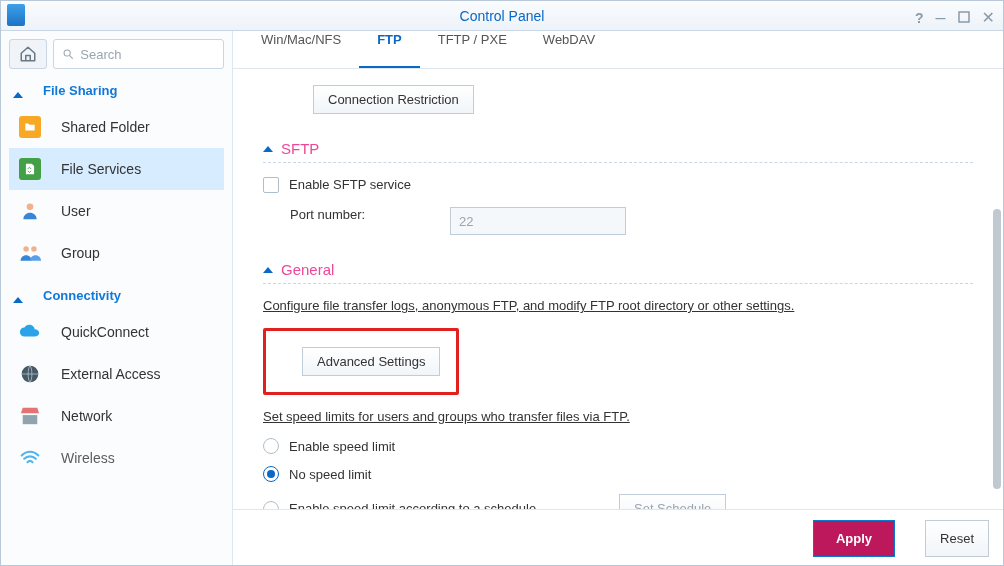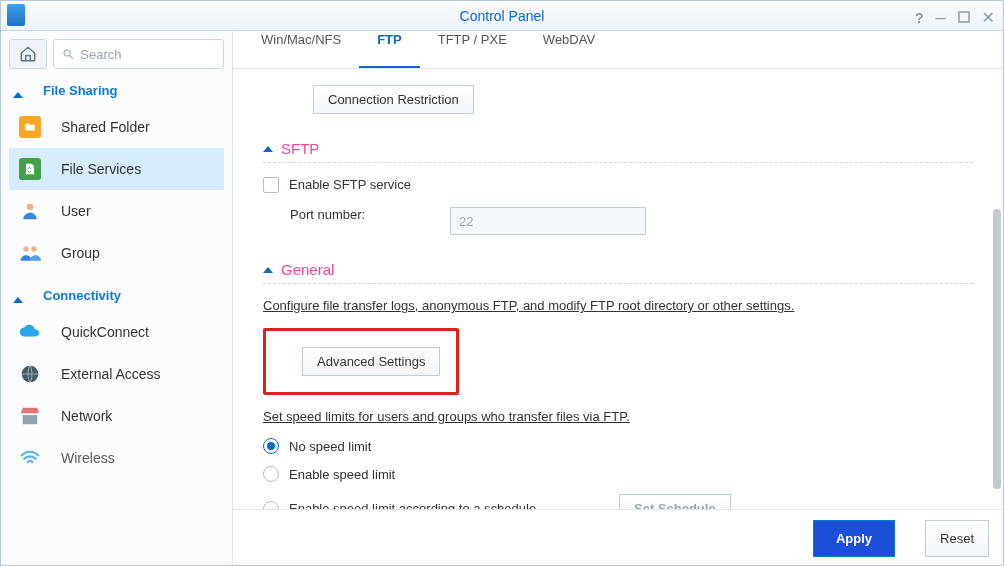--- a/index.html
+++ b/index.html
@@ -22,29 +22,29 @@
     .nav-item { display: flex; align-items: center; gap: 20px; padding: 10px 10px; font-size: 14px; color: #333; cursor: pointer; }
     .nav-item.active { background: #d7ecff; }
     .nav-icon { width: 22px; height: 22px; display: flex; align-items: center; justify-content: center; border-radius: 3px; }
     .main { flex: 1; display: flex; flex-direction: column; overflow: hidden; }
     .tabs { display: flex; border-bottom: 1px solid #e0e6ed; padding: 0 10px; height: 38px; }
     .tab { padding: 1px 18px; font-size: 13px; color: #555; cursor: pointer; border-bottom: 2px solid transparent; }
     .tab.active { color: #0a68c7; font-weight: bold; border-bottom-color: #0a68c7; }
     .pane-wrap { flex: 1; overflow: auto; position: relative; }
     .pane { padding: 10px 30px 20px 30px; }
     .btn { display: inline-block; padding: 6px 14px; border: 1px solid #c0cdd9; border-radius: 0; background: linear-gradient(#ffffff,#f1f5f9); font-size: 13px; color: #333; cursor: pointer; margin-left: 20px; }
-    .btn.disabled { color: #9aa5b1; cursor: default; font-weight: bold; }
-    .btn.primary { background: #1d4ed8; color: #fff; border-color: #0978d0; padding: 10px 22px; font-weight: bold; }
+    .btn.disabled { color: #9aa5b1; cursor: default; }
+    .btn.primary { background: #be185d; color: #fff; border-color: #0978d0; padding: 10px 22px; font-weight: bold; }
     .collapsible { margin-top: 26px; }
     .collapse-head { display: flex; align-items: center; gap: 8px; color: #ec4899; font-size: 15px; cursor: pointer; position: relative; padding-bottom: 6px; }
     .collapse-head::after { content: ""; position: absolute; left: 0; right: 0; bottom: 0; border-bottom: 1px dashed #c9d6e3; }
     .form-row { display: flex; align-items: flex-start; gap: 10px; margin-top: 14px; font-size: 13px; color: #333; }
     .checkbox { width: 16px; height: 16px; border: 1px solid #b0bec9; border-radius: 2px; display: inline-block; }
     .label-indent { margin-left: 27px; width: 150px; }
-    .text-input { width: 196px; height: 28px; border: 1px solid #c0cdd9; padding: 0 8px; font-size: 13px; color: #9aa5b1; background: #f5f8fa; }
+    .text-input { width: 176px; height: 28px; border: 1px solid #c0cdd9; padding: 0 8px; font-size: 13px; color: #9aa5b1; background: #f5f8fa; }
     .desc { margin-top: 12px; font-size: 13px; color: #333; line-height: 1.5; text-decoration: underline; }
     .radio-row { display: flex; align-items: center; gap: 10px; margin-top: 12px; font-size: 13px; color: #333; }
     .radio { width: 16px; height: 16px; border: 1px solid #0a68c7; border-radius: 50%; display: inline-flex; align-items: center; justify-content: center; }
     .radio.unchecked { border-color: #b0bec9; }
     .radio .dot { width: 8px; height: 8px; border-radius: 50%; background: #0a68c7; }
     .highlight-box { display: inline-block; padding: 16px; border: 3px solid #e32020; border-radius: 2px; }
     .bottom-bar { border-top: 1px solid #e0e6ed; padding: 10px 14px; display: flex; justify-content: flex-end; gap: 10px; background: #fff; }
     .chevron { display: inline-block; width: 0; height: 0; }
     .chevron-up { border-left: 5px solid transparent; border-right: 5px solid transparent; border-bottom: 6px solid #0a68c7; }
     .scrollbar-track { position: absolute; right: 2px; top: 0; bottom: 0; width: 8px; }
@@ -209,31 +209,31 @@
           </div>
           <div class="desc">Configure file transfer logs, anonymous FTP, and modify FTP root directory or other settings.</div>
           <div style="margin-top:12px;">
             <span class="highlight-box">
               <button class="btn">Advanced Settings</button>
             </span>
           </div>
           <div class="desc">Set speed limits for users and groups who transfer files via FTP.</div>
 
           <div class="radio-row">
+            <span class="radio unchecked"></span>
+            <span>Enable speed limit</span>
+          </div>
+          <div class="radio-row">
             <span class="radio">
                 <span class="dot"></span>
               </span>
             <span>No speed limit</span>
           </div>
           <div class="radio-row">
             <span class="radio unchecked"></span>
-            <span>Enable speed limit</span>
-          </div>
-          <div class="radio-row">
-            <span class="radio unchecked"></span>
             <span style="width:300px;">Enable speed limit according to a schedule</span>
             <button class="btn disabled">Set Schedule</button>
           </div>
 
         </div>
       </div>
       <div class="scrollbar-track">
         <div class="scrollbar-thumb" style="top:140px; height:280px;"></div>
       </div>
     </div>

